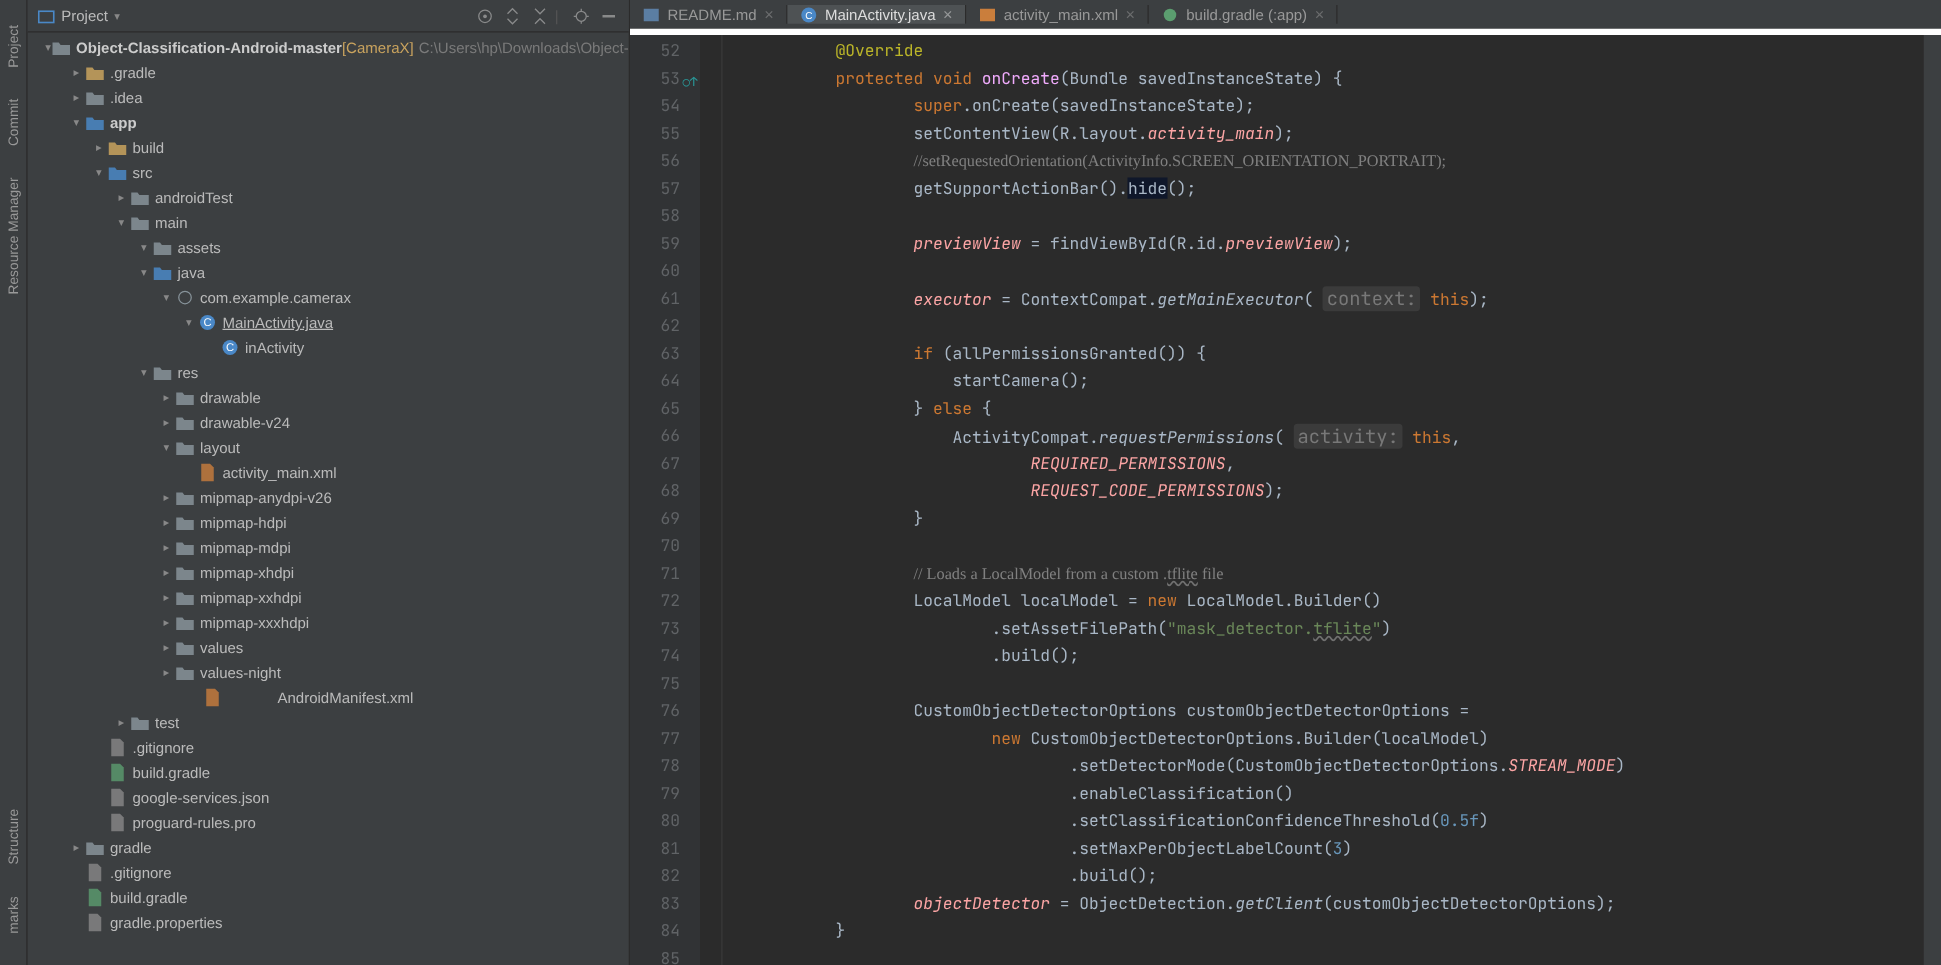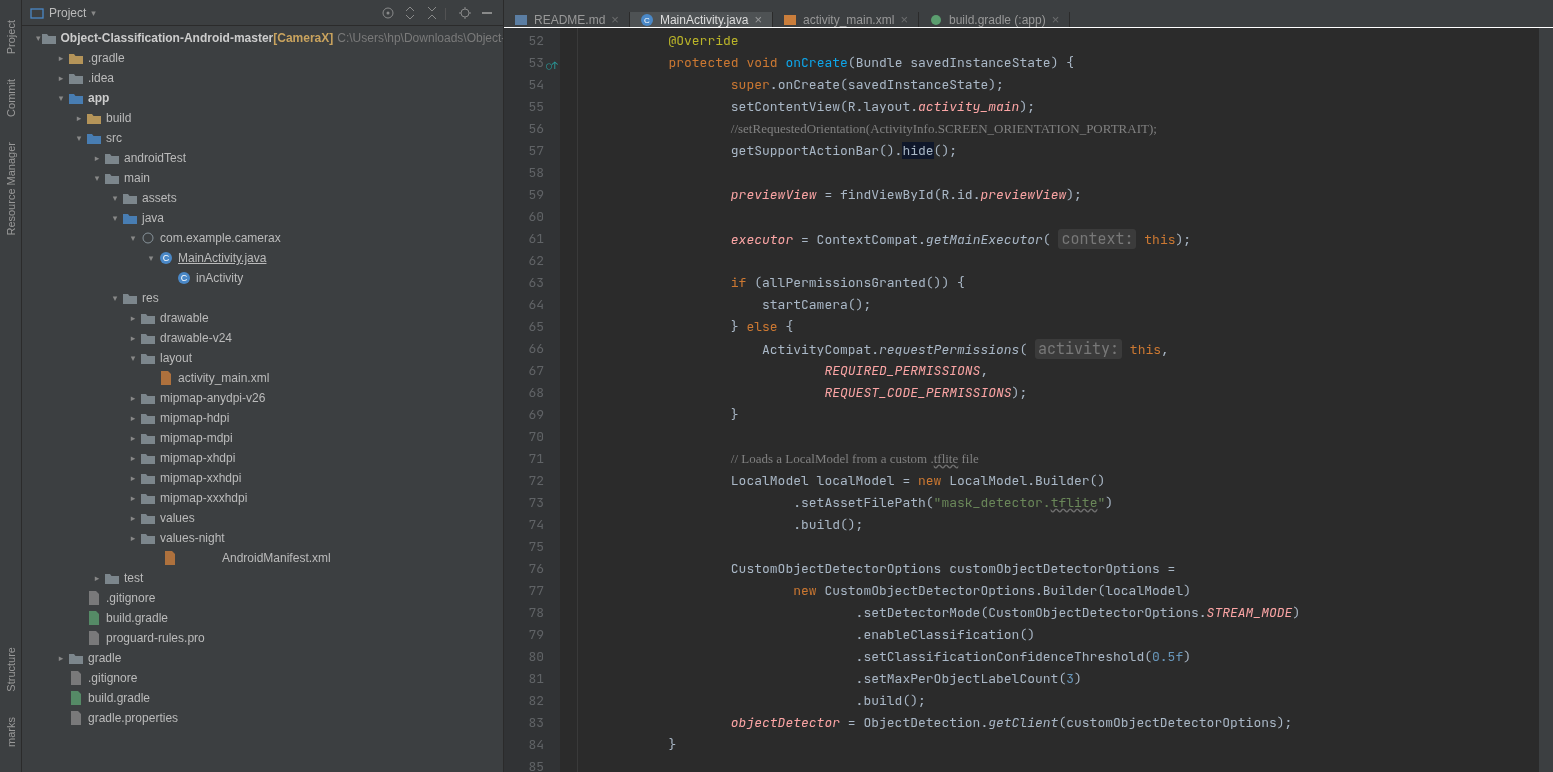--- a/index.html
+++ b/index.html
@@ -79,34 +79,34 @@
 .folder-icon { color:#87939a; }
 .folder-icon.gold { color:#c9a35e; }
 .folder-icon.blue { color:#4a88c7; }
 .file-java { color:#4a88c7; }
 .file-xml { color:#ca7e3c; }
 .file-gradle { color:#5b9e6f; }
 .file-tflite { color:#d05a5a; }
 .file-gray { color:#888; }
 .bold-label { font-weight:bold; color:#ccc; }
 .dim-label { color:#7a7a7a; margin-left:4px; }
-.branch { color:#c9a35e; font-weight:bold; }
+.branch { color:#c9a35e; font-weight:normal; }
 
 .editor-area {
   flex:1;
   display:flex;
   flex-direction:column;
   background:#2b2b2b;
 }
 .tab-bar {
   height: 28px;
   background:#3c3f41;
-  border-bottom:1px solid #ffffff;
+  border-bottom:5px solid #ffffff;
   display:flex;
-  align-items:flex-end;
+  align-items:center;
 }
 .tab {
   display:flex;
   align-items:center;
   padding:0 10px;
   gap:6px;
   font-size:12px;
   color:#999;
   border-right:1px solid #2b2b2b;
   cursor:pointer;
@@ -149,21 +149,21 @@
   flex:1;
   padding-left:28px;
   padding-top:2px;
   white-space:pre;
   color:#a9b7c6;
 }
 .code .line { height:22px; }
 
 .k  { color:#cc7832; }             
 .ann{ color:#bbb529; }             
-.m  { color:#0ea5e9;text-align:center; }             
+.m  { color:#f0abfc;text-align:center; }             
 .fld{ color:#fca5a5; font-style:italic; } 
 .c  { color:#808080;font-family:Liberation Serif, serif; }             
 .s  { color:#6a8759; }             
 .n  { color:#6897bb; }             
 .hint{ color:#787878; background:#3b3b3b; border-radius:3px; padding:0 3px; font-size:15px; }
 .hl { background:#0f172a; }
 .wavy { text-decoration:underline wavy #707070; }
 .scrollbar-stub {
   width:14px;
   background:#3c3f41;
@@ -481,20 +481,29 @@
             <span>.gitignore</span>
           </div>
           <div class="node" style="padding-left: 50px;">
             <span class="chev"></span>
             <span class="icon file-gradle">
               <svg width="16" height="16">
                 <path d="M3 1 h7 l3 3 v11 H3 z" fill="currentColor" opacity="0.8"></path>
               </svg>
             </span>
             <span>build.gradle</span>
+          </div>
+          <div class="node" style="padding-left: 50px;">
+            <span class="chev"></span>
+            <span class="icon file-gray">
+              <svg width="16" height="16">
+                <path d="M3 1 h7 l3 3 v11 H3 z" fill="currentColor" opacity="0.8"></path>
+              </svg>
+            </span>
+            <span>google-services.json</span>
           </div>
           <div class="node" style="padding-left: 50px;">
             <span class="chev"></span>
             <span class="icon file-gray">
               <svg width="16" height="16">
                 <path d="M3 1 h7 l3 3 v11 H3 z" fill="currentColor" opacity="0.8"></path>
               </svg>
             </span>
             <span>proguard-rules.pro</span>
           </div>

